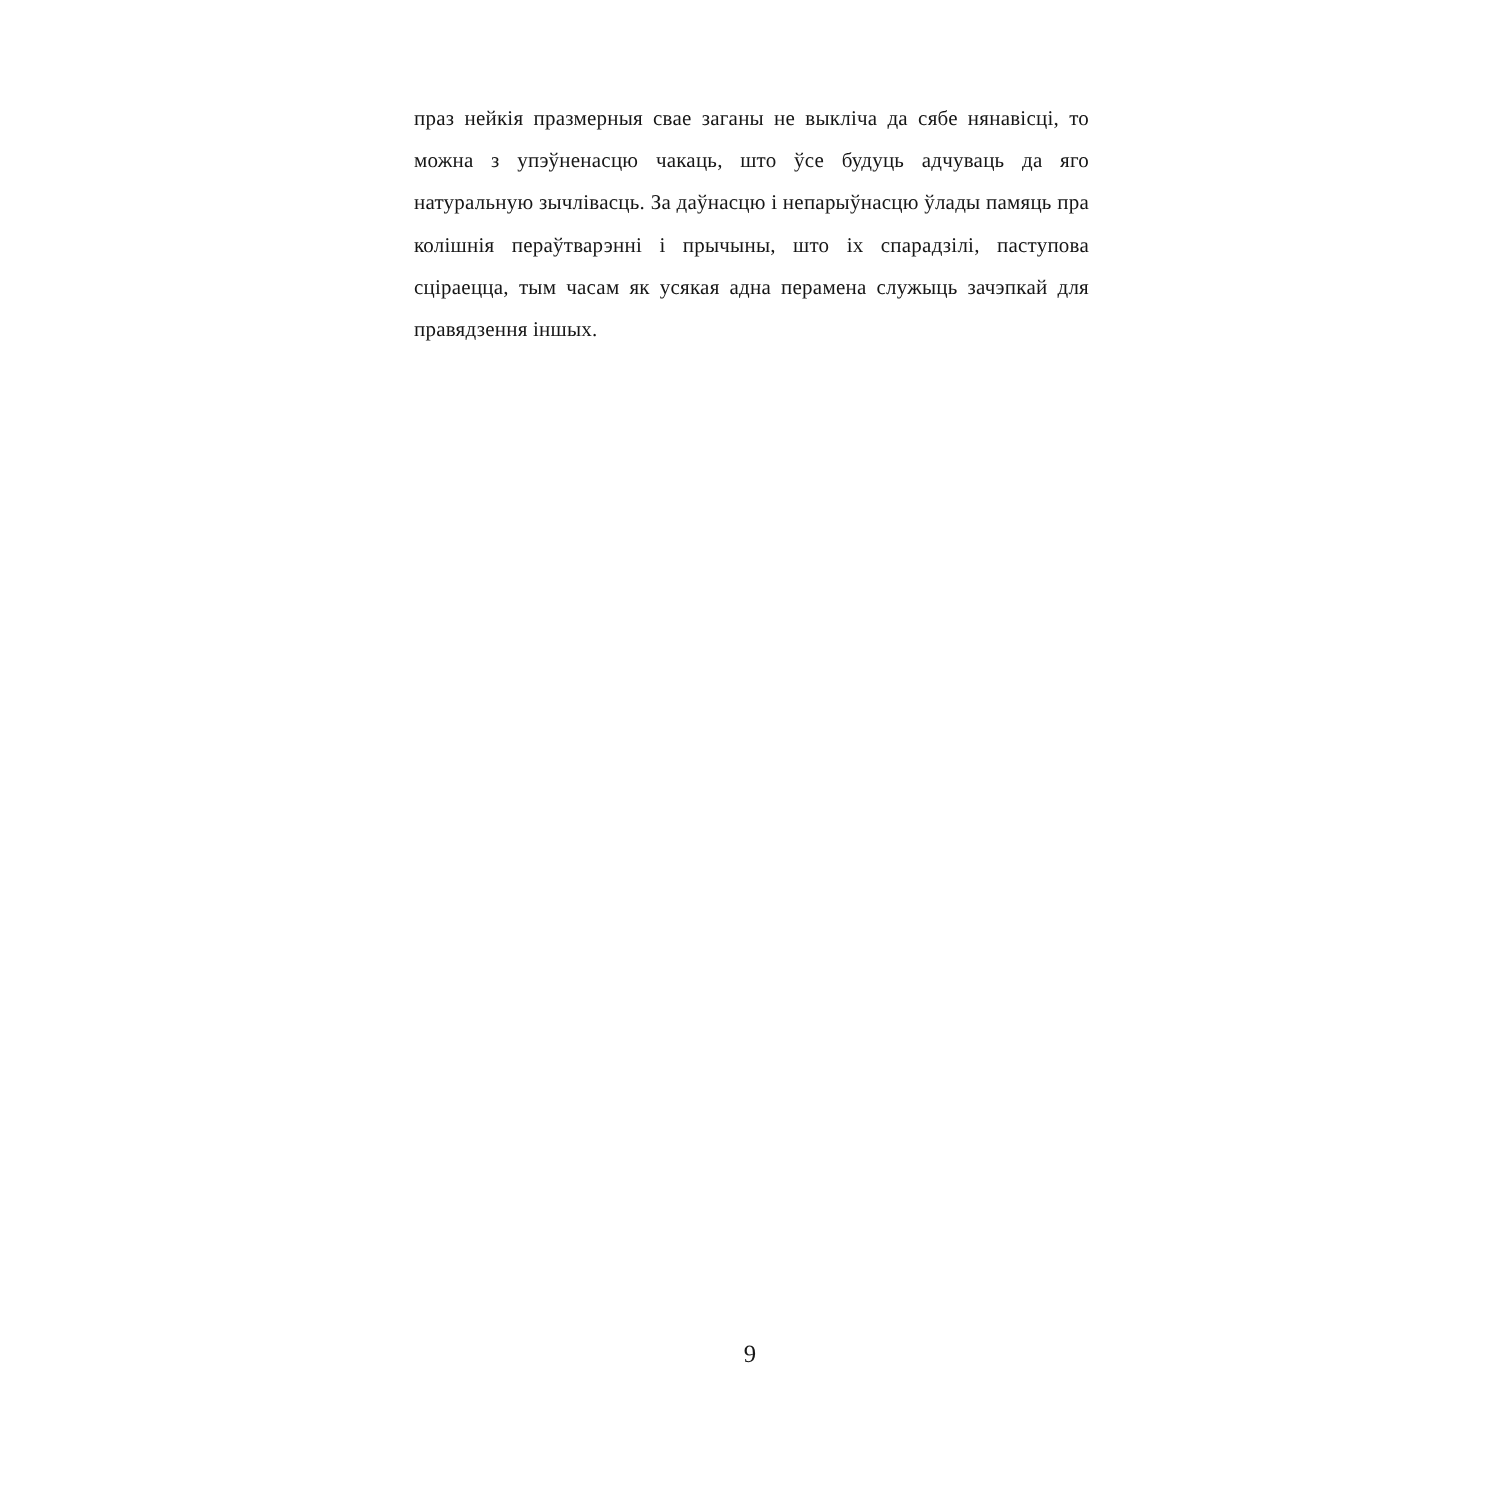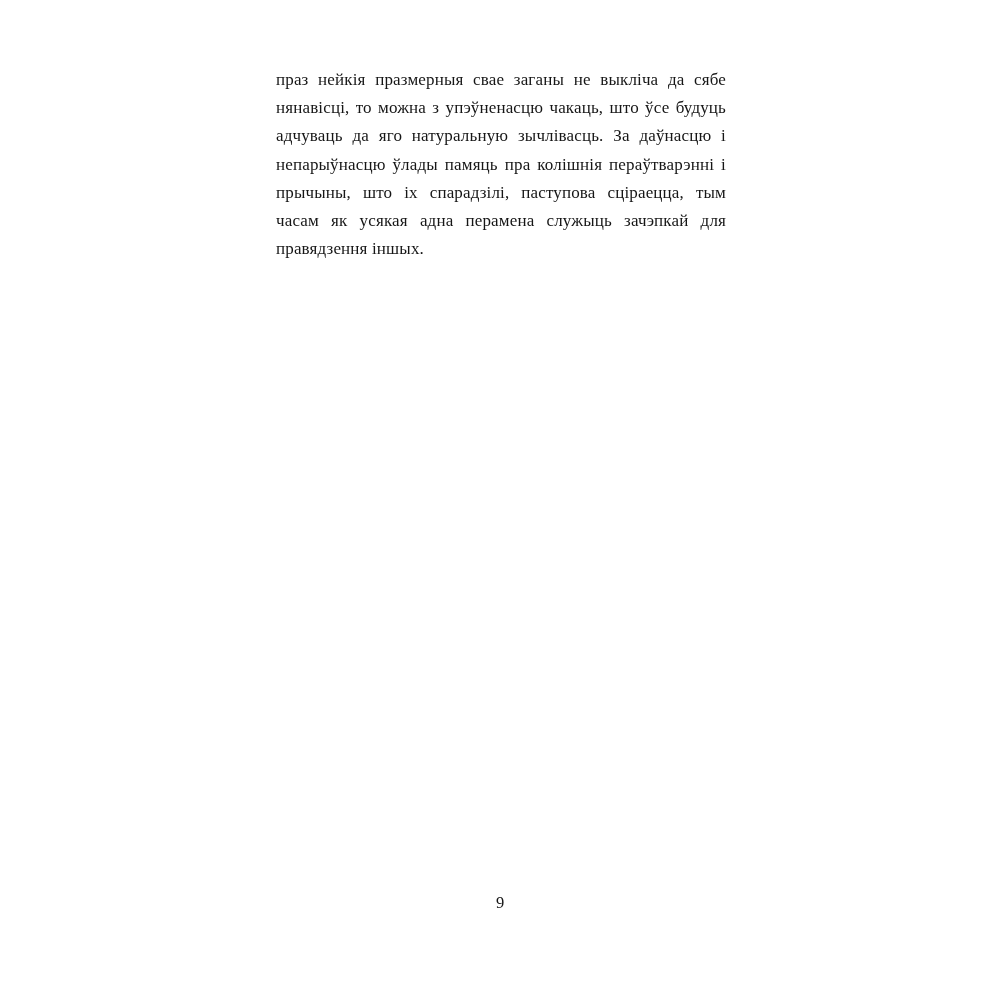--- a/index.html
+++ b/index.html
@@ -24,21 +24,21 @@
     background: #ffffff;
   }
   .text-block {
     position: absolute;
     left: 276px;
     top: 66px;
     width: 450px;
   }
   .para {
     margin: 0;
-    font-size: 17px;
+    font-size: 14px;
     line-height: 28.2px;
     text-align: justify;
     text-justify: inter-word;
     color: #161616;
     letter-spacing: 0.15px;
   }
   .folio {
     position: absolute;
     left: 0;
     top: 893px;

